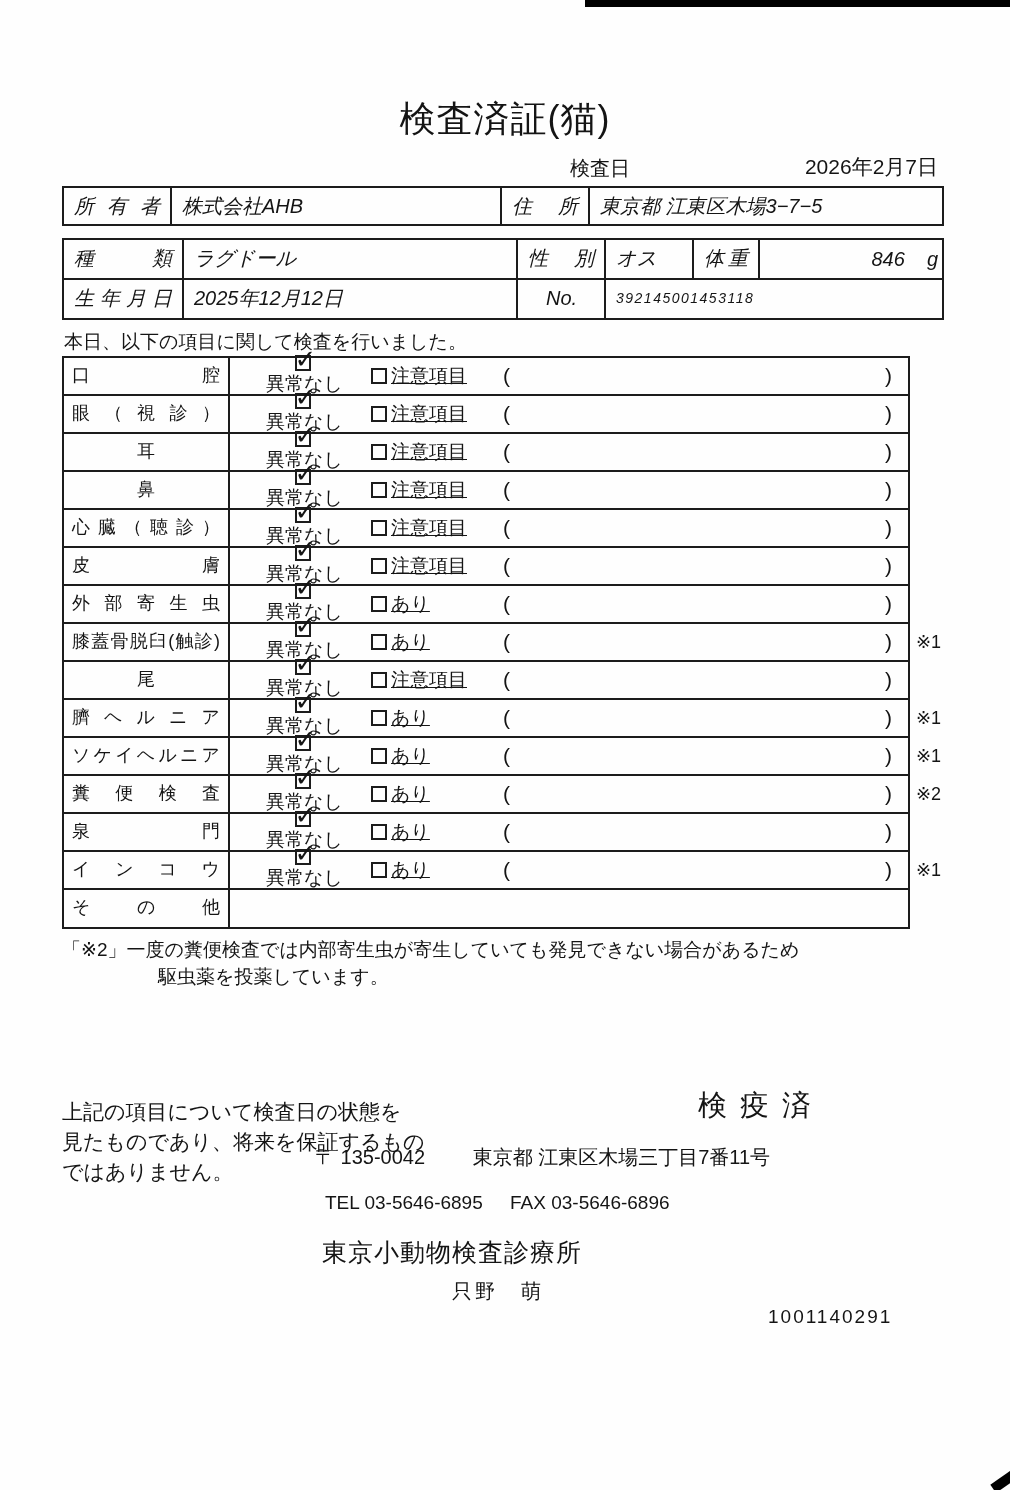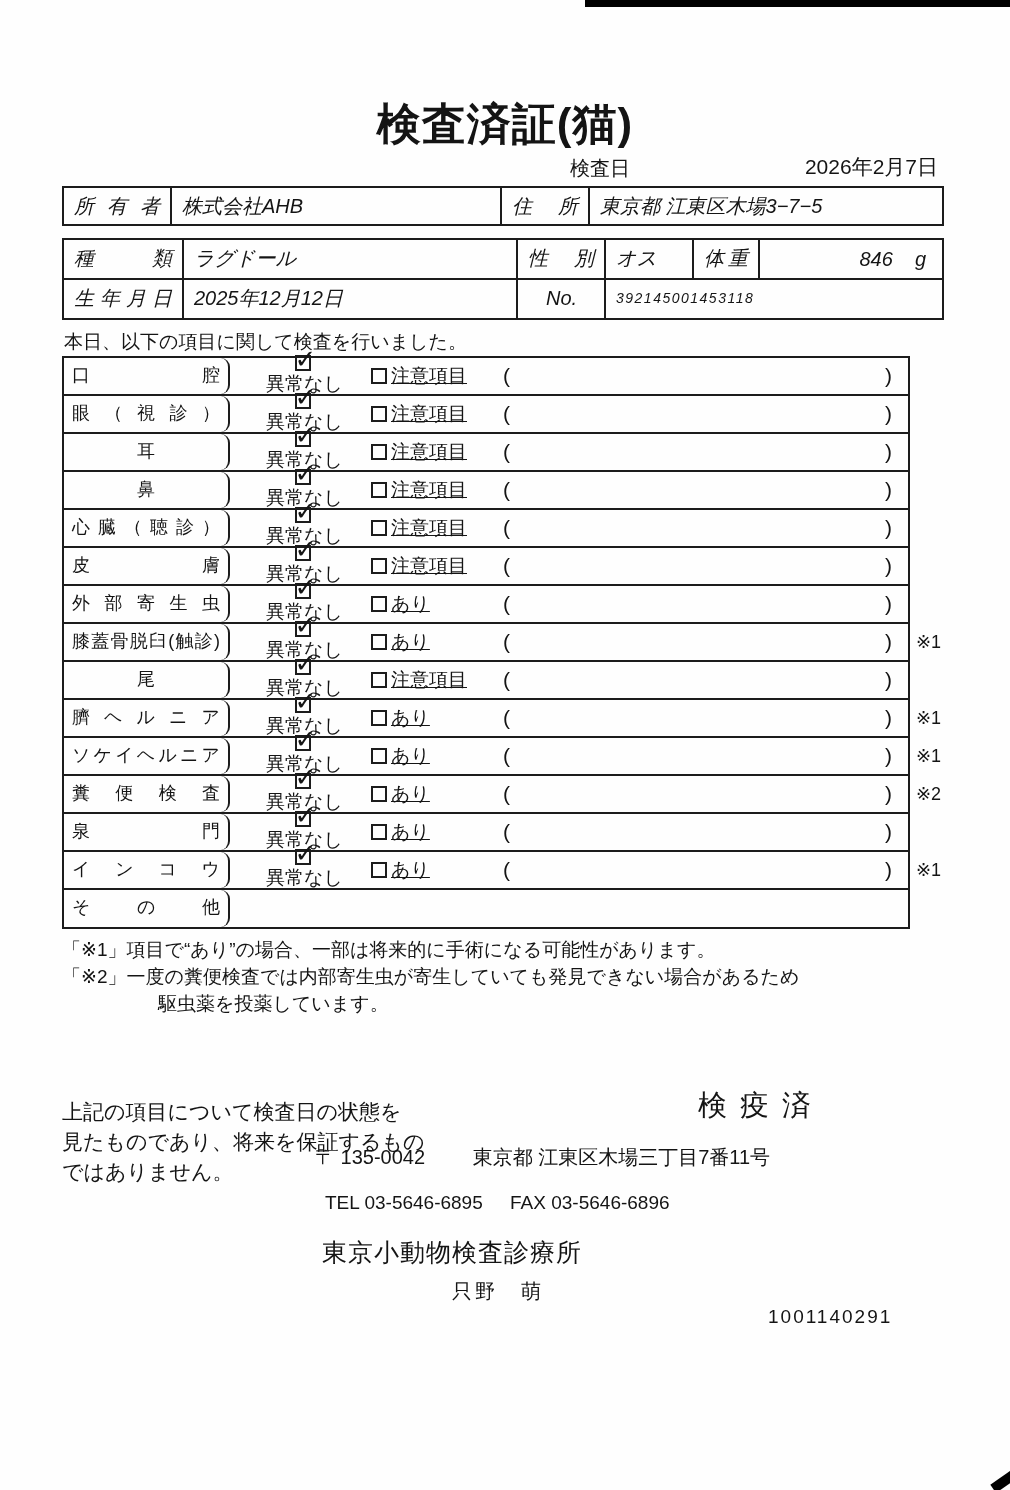--- a/index.html
+++ b/index.html
@@ -8,49 +8,49 @@
     position:relative; width:1010px; height:1490px; margin:0 auto;
     background:#fefefe; color:#141414;
     font-family:"Liberation Sans","DejaVu Sans",sans-serif;
     overflow:hidden;
   }
   
   .scan-bar-top { position:absolute; top:0; left:585px; right:0; height:7px; background:#000; }
   .scan-corner { position:absolute; right:-5px; bottom:3px; width:24px; height:10px; background:#000; transform:rotate(-35deg); }
 
   .title { position:absolute; top:95px; left:0; width:100%; text-align:center;
-    font-size:44px; font-weight:700; letter-spacing:1px; }
+    font-size:36px; font-weight:400; letter-spacing:1px; }
 
   .date-label { position:absolute; top:155px; left:570px; font-size:20px; }
   .date-value { position:absolute; top:153px; right:72px; font-size:21px; }
 
   .tbl { position:absolute; left:62px; width:882px; border:2px solid #1c1c1c; display:flex; }
   .tbl-owner { top:186px; height:40px; }
   .tbl2 { position:absolute; top:238px; left:62px; width:882px; border:2px solid #1c1c1c; }
   .trow { display:flex; height:38px; }
   .trow.rb { border-bottom:2px solid #1c1c1c; height:40px; }
 
   .cell { border-right:2px solid #1c1c1c; font-size:20px; line-height:36px;
     padding:0 10px; overflow:hidden;font-style:italic; }
   .cell.last { border-right:none; flex:1; }
   .lbl { text-align:justify; text-align-last:justify; text-justify:inter-character; }
   .w108{width:108px}.w330{width:330px}.w88{width:88px}
   .w104{width:120px}.w334{width:334px}.w66{width:66px}
   .no-lbl { text-align:left; text-align-last:left;padding-left:28px; }
-  .weight { display:flex; justify-content:flex-end; align-items:center; gap:22px; padding-right:16px; }
+  .weight { display:flex; justify-content:flex-end; align-items:center; gap:22px; padding-right:4px; }
   .no-val { font-size:14px; letter-spacing:1.5px; }
 
   .exam-intro { position:absolute; top:329px; left:64px; font-size:19px; }
 
   .exam-table { position:absolute; top:356px; left:62px; width:848px; border:2px solid #1c1c1c; }
   .exam-row { display:flex; height:38px; border-bottom:2px solid #1c1c1c; position:relative; }
   .exam-row:last-child { border-bottom:none; height:37px; }
   .exam-item-cell { width:166px; border-right:2px solid #1c1c1c; padding:0 8px;
     font-size:18px; line-height:35px; text-align:justify; text-align-last:justify;
-    text-justify:inter-character; overflow:hidden;border-radius:9px; }
+    text-justify:inter-character; overflow:hidden; }
   .exam-item-cell.center { text-align:center; text-align-last:center; }
   .exam-result-cell { flex:1; display:flex; align-items:center; padding-left:8px; font-size:19px; }
   .grp { display:flex; align-items:center; }
   .grp1 { width:133px;flex-direction:column; }
   .grp2 { width:132px;text-decoration:underline; }
   .checkbox { width:16px; height:16px; border:2px solid #1c1c1c; position:relative;
     margin-right:4px; flex:none; background:transparent; }
   .checkbox.checked::after { content:"✓"; position:absolute; left:-2px; top:-13px;
     font-size:26px; font-weight:bold; color:#141414; }
   .paren { font-size:21px; }
@@ -368,21 +368,20 @@
     </div>
 
     <div class="exam-row">
       <div class="exam-item-cell">その他</div>
       <div class="exam-result-cell"></div>
       <div class="exam-mark"></div>
     </div>
   </div>
 
   <div class="notes">
-    <div>「※1」項目で“あり”の場合、一部は将来的に手術になる可能性があります。</div>
     <div>「※2」一度の糞便検査では内部寄生虫が寄生していても発見できない場合があるため</div>
     <div class="indent">駆虫薬を投薬しています。</div>
   </div>
 
   <div class="disclaimer">
     <div>上記の項目について検査日の状態を</div>
     <div>見たものであり、将来を保証するもの</div>
     <div>ではありません。</div>
   </div>
 

